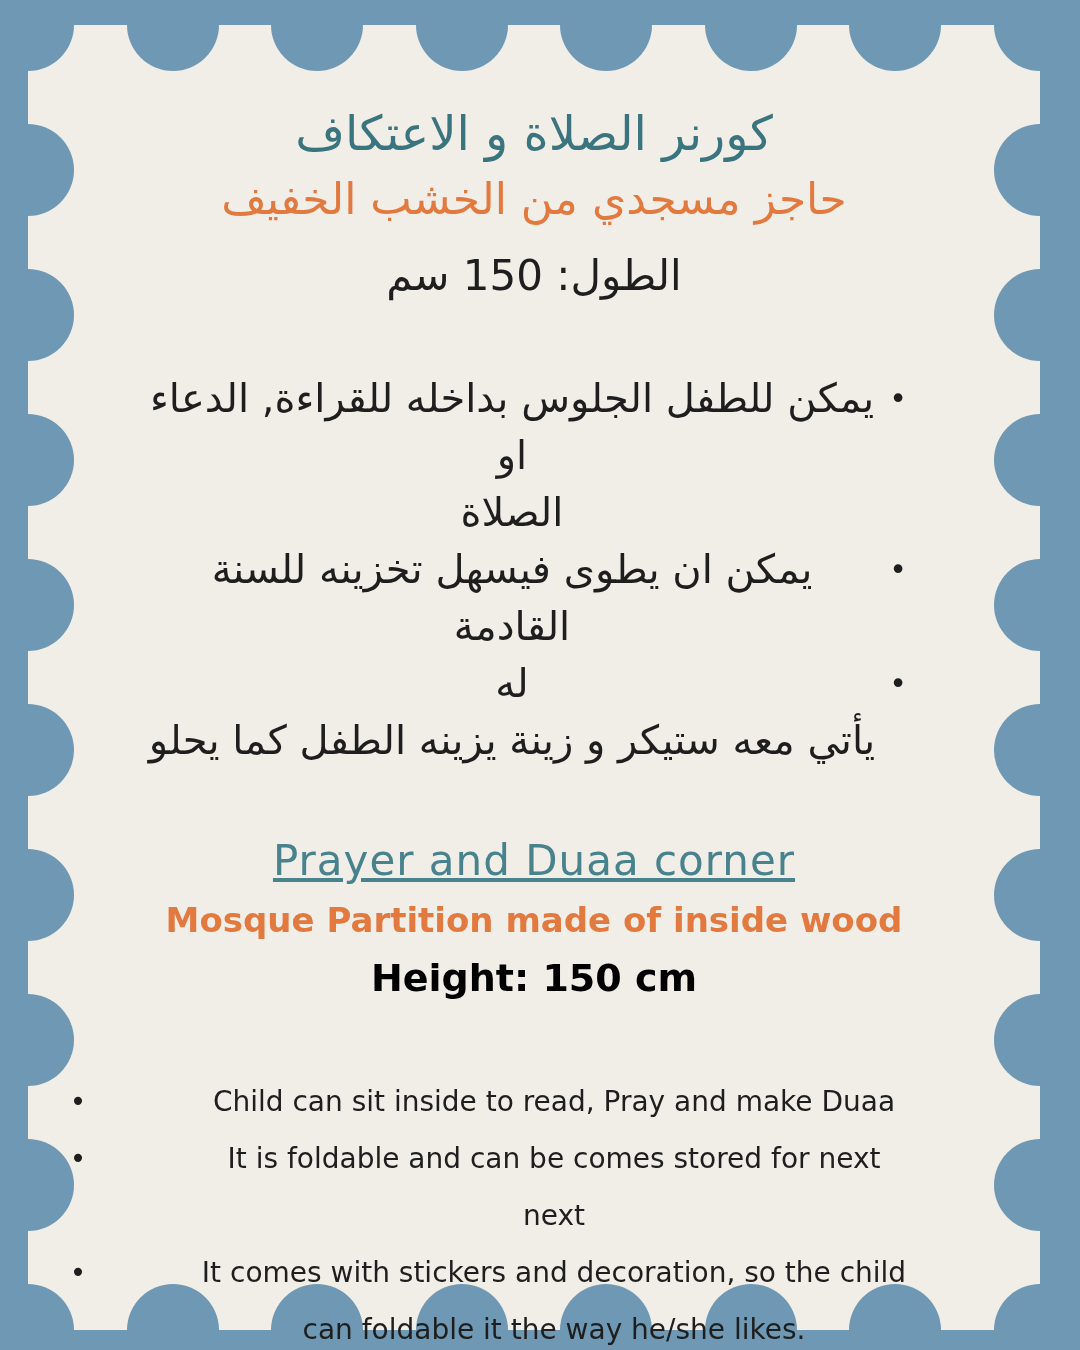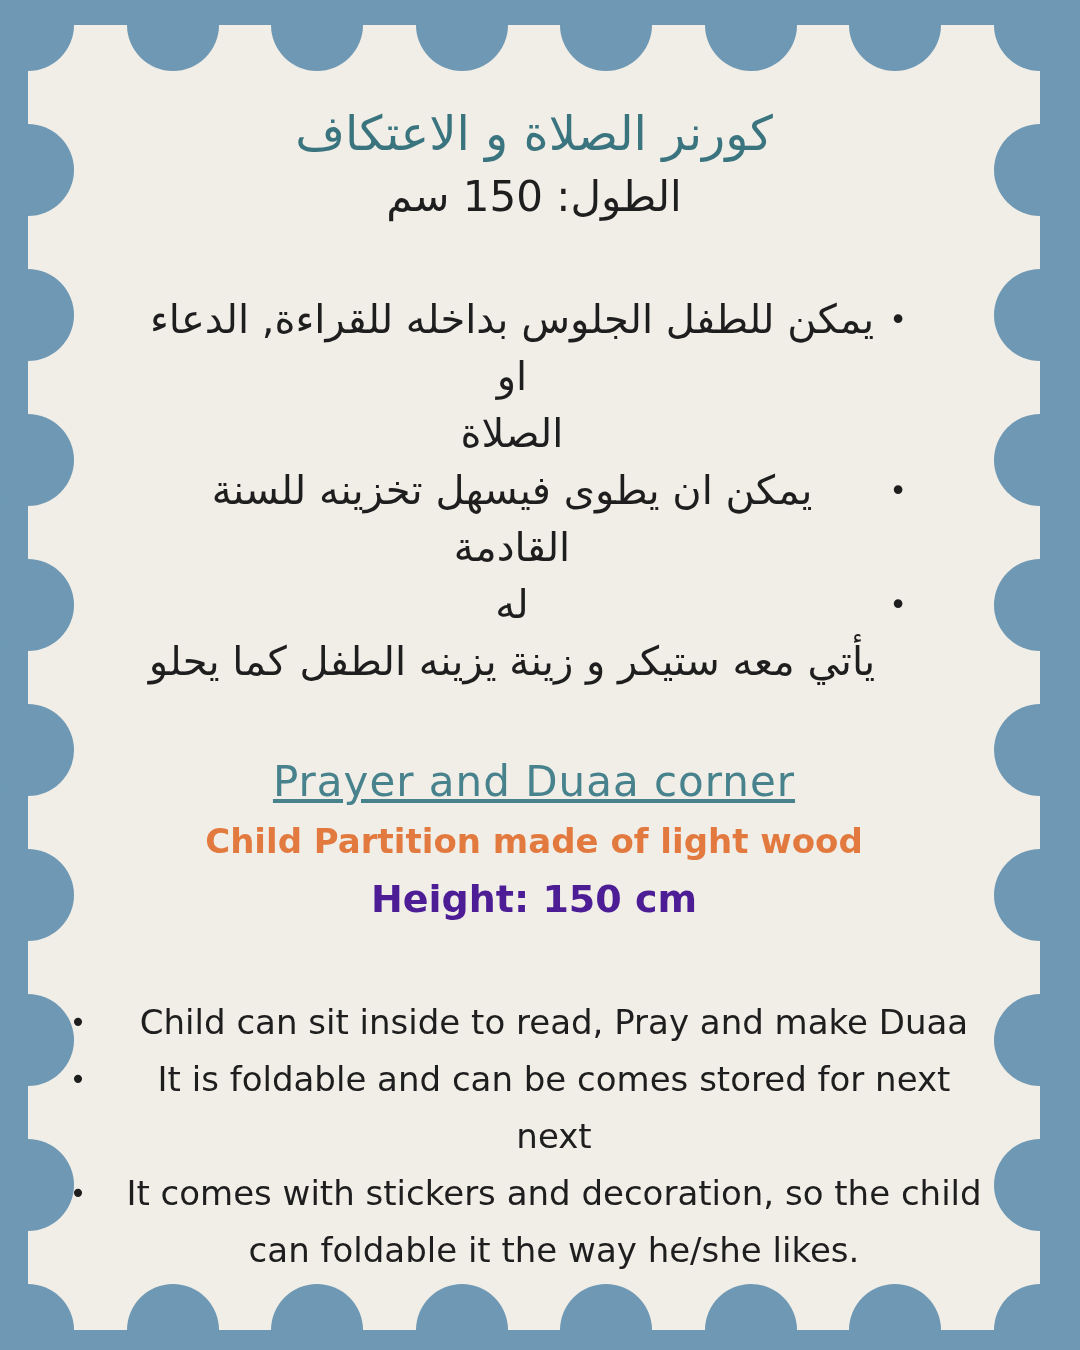--- a/index.html
+++ b/index.html
@@ -32,21 +32,21 @@
     color: #3A747E;
   }
   .ar-subtitle {
     margin: 8px 0 0 0;
     font-size: 44px;
     line-height: 55px;
     font-weight: 400;
     color: #E2793E;
   }
   .ar-dim {
-    margin-top: 8px;
+    margin-top: 24px;
     font-size: 42px;
     line-height: 52px;
     color: #1E1E1E;
   }
   .list { list-style: none; margin: 0; padding: 0; }
   .ar-list { margin: 68px 120px 0 120px; }
   .ar-list .row { display: flex; align-items: flex-start; }
   .ar-list .marker {
     flex: 0 0 44px;
     font-size: 30px;
@@ -76,33 +76,33 @@
     font-size: 34px;
     line-height: 44px;
     font-weight: 700;
     color: #E2793E;
   }
   .en-dim {
     margin-top: 12px;
     font-size: 38px;
     line-height: 49px;
     font-weight: 600;
-    color: #4c1d95;
+    color: #000000;
   }
   .en-list { margin: 70px 30px 0 30px; }
   .en-list .row { display: flex; align-items: flex-start; }
   .en-list .marker {
     flex: 0 0 40px;
     font-size: 28px;
     line-height: 57px;
     text-align: center;
   }
   .en-list .txt {
     flex: 1 1 auto;
-    font-size: 34px;
+    font-size: 28px;
     line-height: 57px;
     text-align: center;
     font-weight: 500;
   }
 </style>
 </head>
 <body>
 
 <div class="poster">
 
@@ -146,20 +146,21 @@
         <circle cx="1040" cy="895" r="46"></circle>
       <circle cx="1040" cy="1040" r="46"></circle>
         <circle cx="1040" cy="1185" r="46"></circle>
     </g>
   </svg>
 
   <div class="content">
 
     <div class="ar">
       <h1 class="ar-title">كورنر الصلاة و الاعتكاف</h1>
+      <h2 class="ar-subtitle">حاجز مسجدي من الخشب الخفيف</h2>
       <div class="ar-dim">الطول: 150 سم</div>
 
       <ul class="list ar-list">
         <li class="row">
           <span class="marker">•</span>
           <span class="txt">
             <span class="ln">يمكن للطفل الجلوس بداخله للقراءة, الدعاء او</span>
             <span class="ln">الصلاة</span>
           </span>
         </li>
@@ -174,21 +175,21 @@
           <span class="txt">
             <span class="ln">له</span>
             <span class="ln">يأتي معه ستيكر و زينة يزينه الطفل كما يحلو</span>
           </span>
         </li>
       </ul>
     </div>
 
     <div class="en">
       <h1 class="en-title">Prayer and Duaa corner</h1>
-      <h2 class="en-subtitle">Child Partition made of light wood</h2>
+      <h2 class="en-subtitle">Mosque Partition made of inside wood</h2>
       <div class="en-dim">Height: 150 cm</div>
 
       <ul class="list en-list">
         <li class="row">
           <span class="marker">•</span>
           <span class="txt">
             <span class="ln">Child can sit inside to read, Pray and make Duaa</span>
           </span>
         </li>
         <li class="row">

